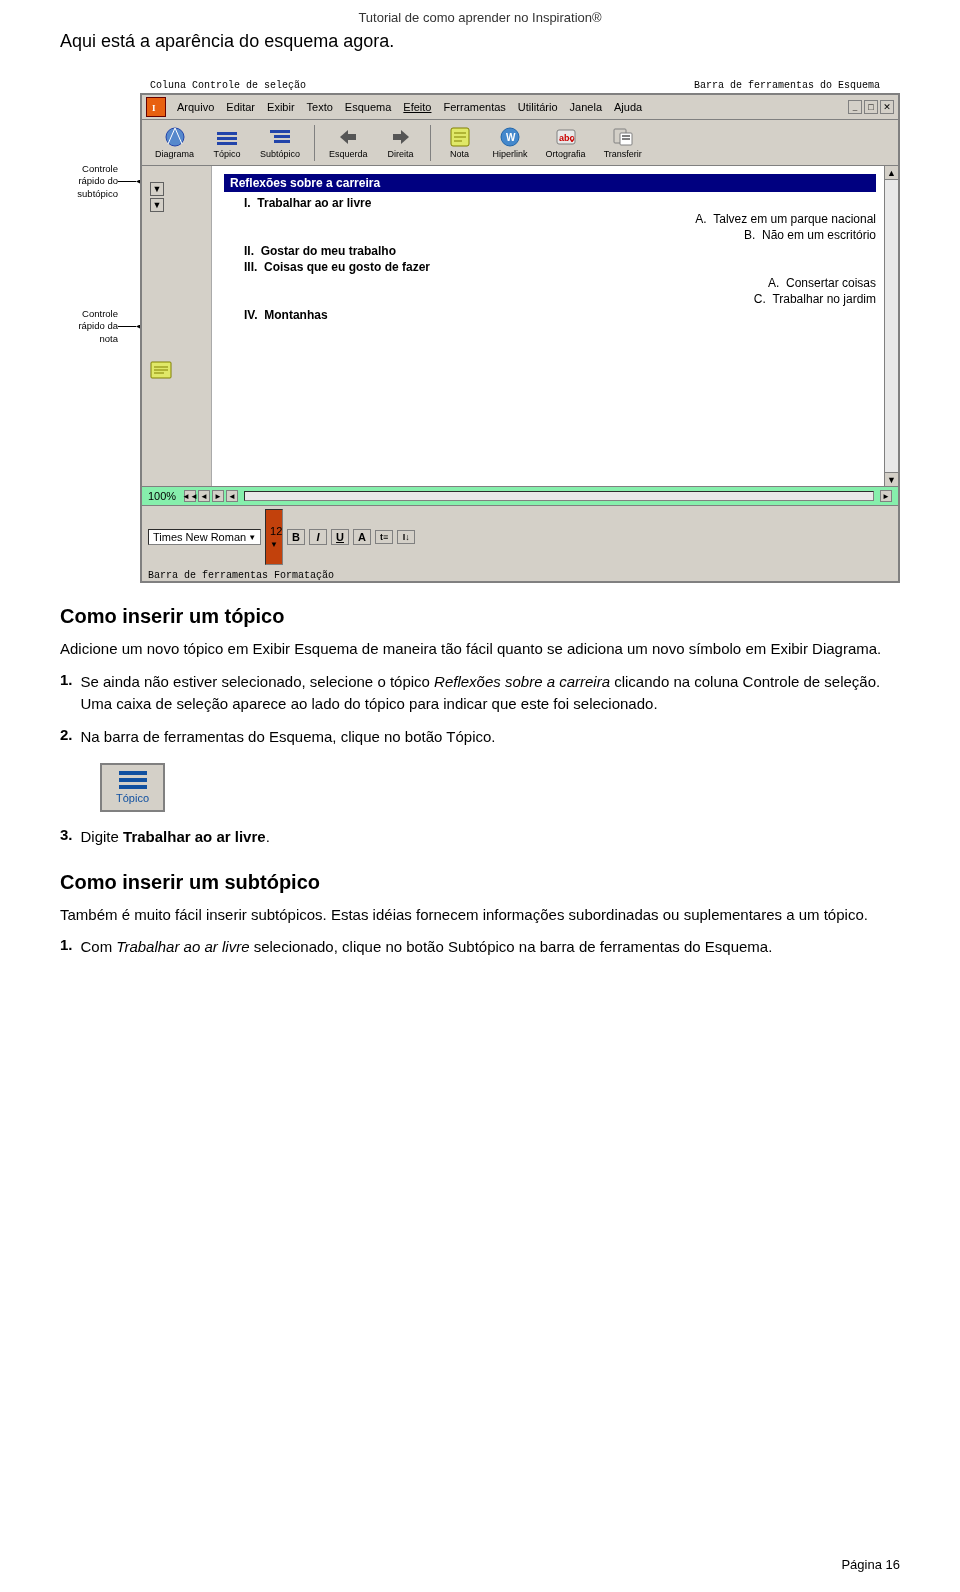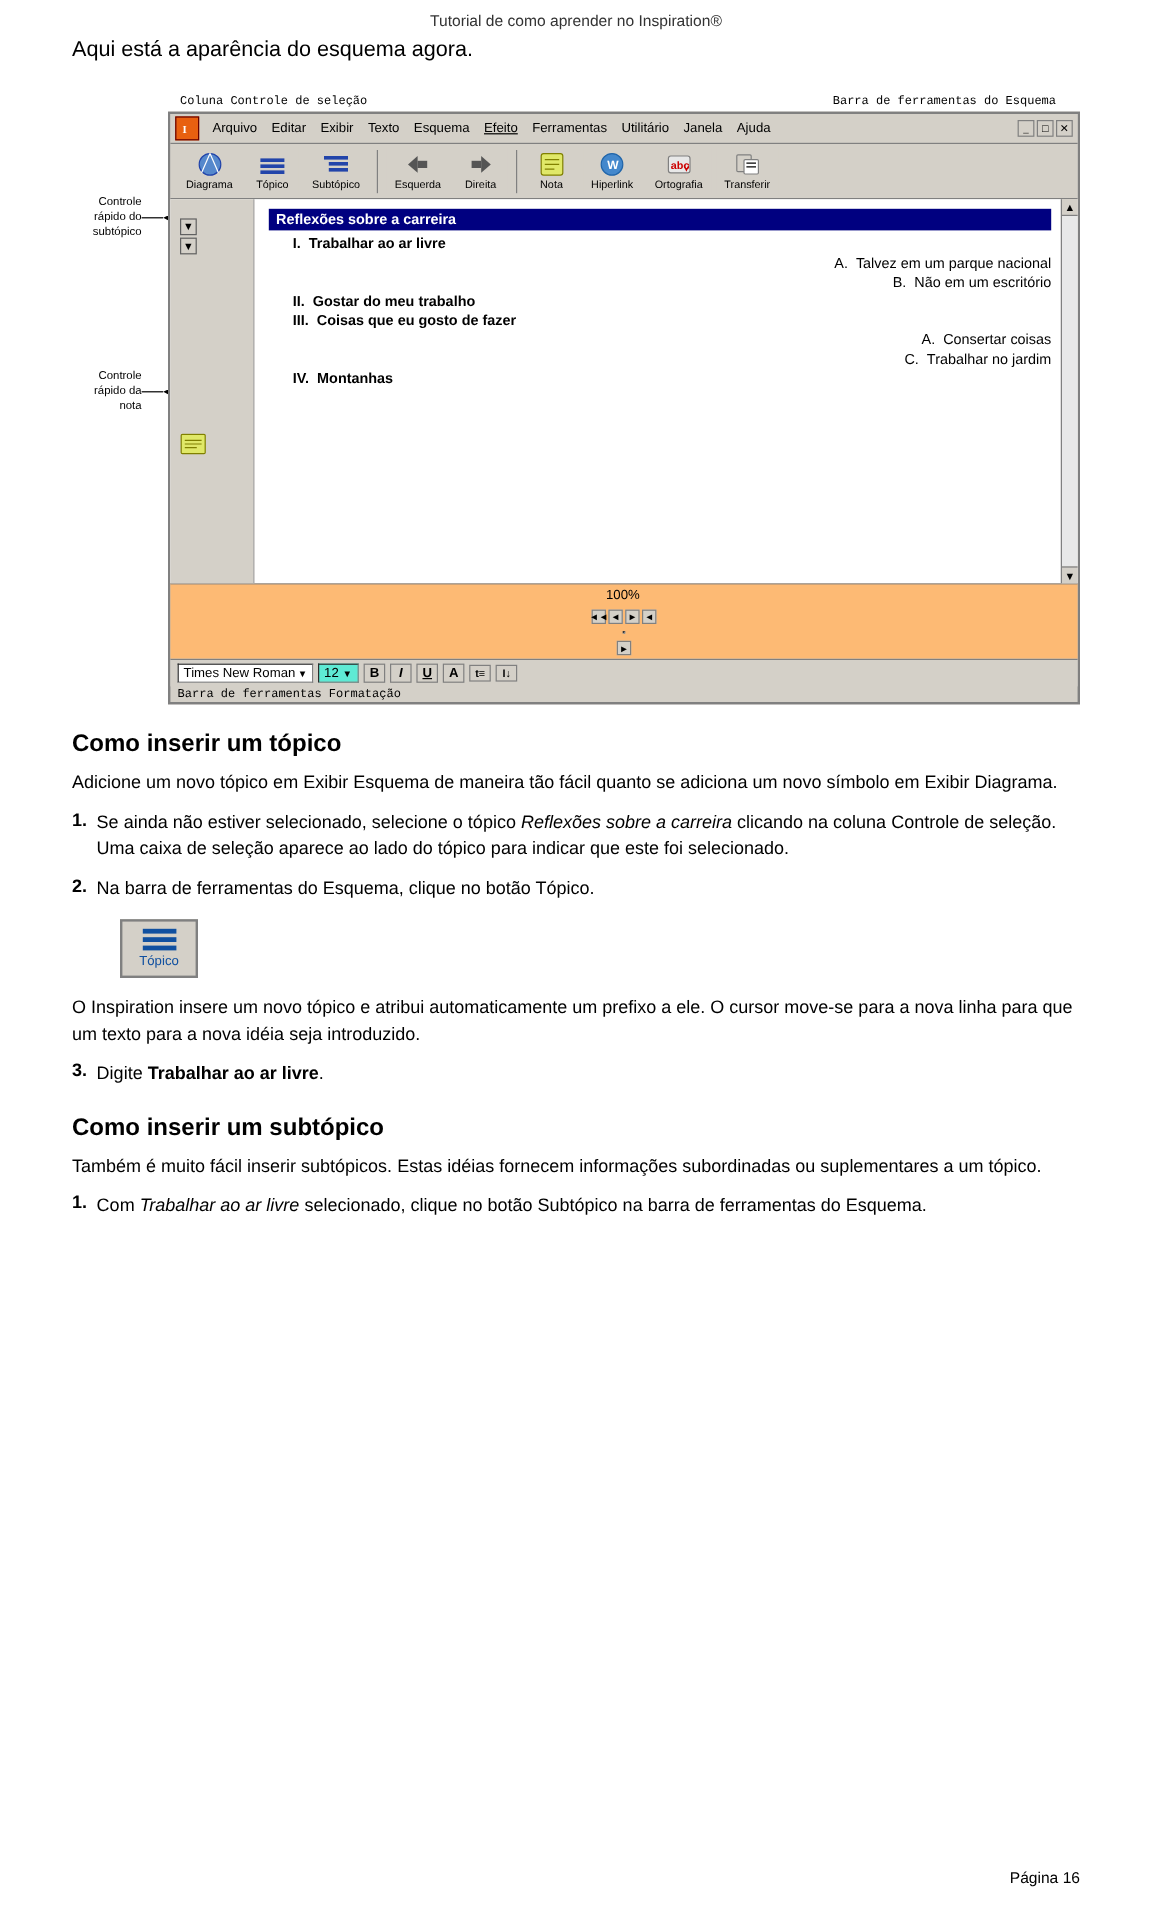--- a/index.html
+++ b/index.html
@@ -147,29 +147,28 @@
     .outline-item {
       margin: 2px 0;
       font-size: 12px;
     }
     .outline-item.level1 { margin-left: 20px; font-weight: bold; }
     .outline-item.level2 { margin-left: 50px; text-align: right; }
     .outline-note { margin-left: 60px; font-size: 11px; font-style: italic; }
 
     
     .bottom-bar {
-      background: #fdba74;
+      background: #86efac;
       border-top: 1px solid #808080;
       display: flex;
       align-items: center;
       padding: 3px 6px;
       gap: 6px;
       font-size: 11px;
       font-family: Arial, sans-serif;
-      flex-direction: column;
     }
     .zoom-display {
       font-size: 11px;
       min-width: 30px;
     }
     .scroll-arrows {
       display: flex; gap: 2px;
     }
     .scroll-btn {
       width: 12px; height: 12px;
@@ -194,24 +193,24 @@
       border: 1px inset #808080;
       background: #fff;
       padding: 1px 4px;
       font-size: 11px;
       display: flex;
       align-items: center;
       gap: 2px;
     }
     .font-size-select {
       border: 1px inset #808080;
-      background: #5eead4;
-      padding: 1px 4px;
-      font-size: 11px;
-      width: 34px;
+      background: #c2410c;
+      padding: 15px 4px;
+      font-size: 11px;
+      width: 18px;
     }
     .format-btn {
       border: 1px solid #808080;
       background: #d4d0c8;
       padding: 1px 4px;
       font-size: 11px;
       font-weight: bold;
       cursor: pointer;
       min-width: 18px;
       text-align: center;
@@ -546,21 +545,20 @@
     <div class="topico-btn">
       <div class="topico-icon-lines">
         <div class="topico-line" style="width:28px;"></div>
         <div class="topico-line" style="width:28px;"></div>
         <div class="topico-line" style="width:28px;"></div>
       </div>
       <span style="color:#1050a0; font-size:11px;">Tópico</span>
     </div>
   </div>
 
-  <p class="body-text">O Inspiration insere um novo tópico e atribui automaticamente um prefixo a ele. O cursor move-se para a nova linha para que um texto para a nova idéia seja introduzido.</p>
 
   <div class="numbered-item">
     <span class="num-label">3.</span>
     <span class="num-text">Digite <strong>Trabalhar ao ar livre</strong>.</span>
   </div>
 
   <div class="section-title">Como inserir um subtópico</div>
 
   <p class="body-text">Também é muito fácil inserir subtópicos. Estas idéias fornecem informações subordinadas ou suplementares a um tópico.</p>
 

